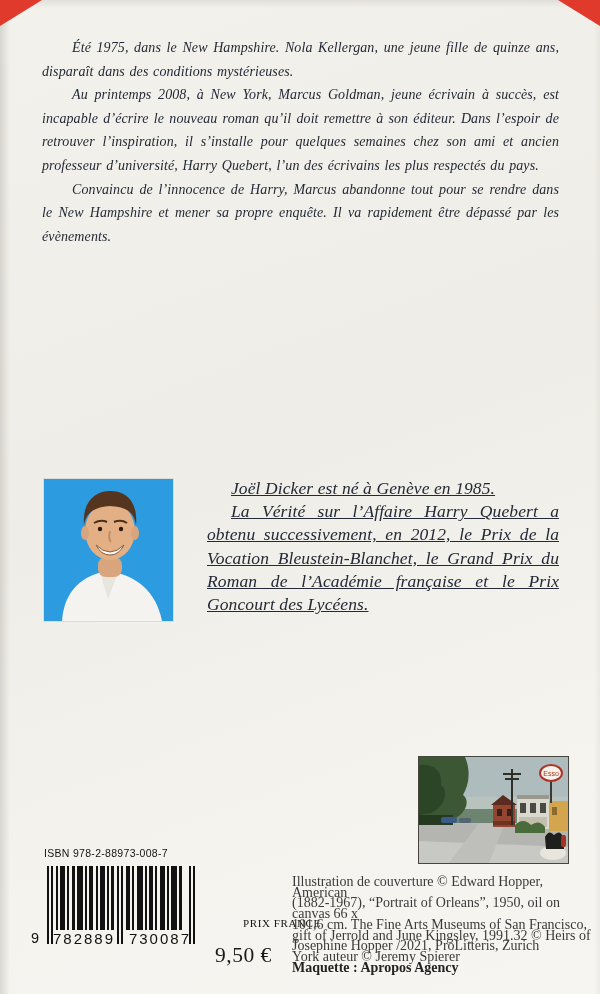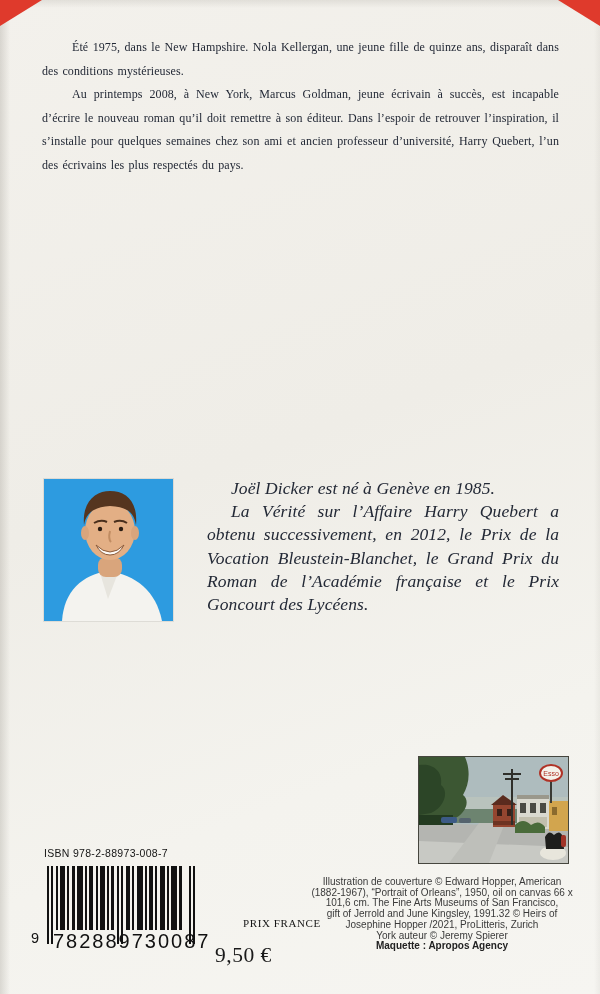--- a/index.html
+++ b/index.html
@@ -16,86 +16,86 @@
     color:#232936;
   }
   
   .corner{position:absolute;width:0;height:0;top:0;}
   .corner.tl{left:0;border-top:26px solid #df3a2c;border-right:42px solid transparent;}
   .corner.tr{right:0;border-top:26px solid #df3a2c;border-left:42px solid transparent;}
 
   
   .synopsis{
     position:absolute;left:42px;top:36px;width:517px;
-    font-size:12px;line-height:23.6px;
-    text-align:justify;word-spacing:1px;letter-spacing:0.1px;
+    font-size:14px;line-height:23.6px;
+    text-align:justify;word-spacing:1px;letter-spacing:0.1px;font-style:italic;
   }
   .synopsis p{margin:0;text-indent:30px;}
 
   
   .bio{
     position:absolute;left:42px;top:477px;width:517px;
     font-size:17.5px;line-height:23.2px;font-style:italic;
     text-align:justify;letter-spacing:0.1px;
   }
-  .bio p{margin:0;text-indent:24px;}
+  .bio p{margin:0;text-indent:24px;text-decoration:underline;}
   .author-photo{
     float:left;width:129px;height:142px;margin:2px 34px 8px 2px;
     background:#2d9be0;box-shadow:0 0 0 1px rgba(0,0,0,0.08);
   }
   .author-photo svg{display:block;width:100%;height:100%;}
 
   
   .isbn{
     position:absolute;left:44px;top:847px;
     font-family:"Liberation Sans", sans-serif;font-size:10.5px;
     letter-spacing:0.3px;color:#141414;
   }
   .barcode{position:absolute;left:47px;top:866px;width:148px;height:88px;}
   .barcode svg{display:block;}
   .barcode-digits{
     position:absolute;left:6px;right:4px;top:64px;
     display:flex;justify-content:space-between;
     font-family:"Liberation Sans", sans-serif;
-    font-size:20px;letter-spacing:2px;color:#111;
+    font-size:15px;letter-spacing:2px;color:#111;
   }
   .barcode-first{position:absolute;left:-16px;top:64px;
     font-family:"Liberation Sans", sans-serif;font-size:14.5px;color:#111;}
   .price{position:absolute;left:215px;top:917px;}
   .price-label{font-family:Liberation Serif, serif;font-size:11px;
     letter-spacing:0.6px;color:#161616;margin-left:28px;}
   .price-value{font-size:21.5px;color:#1a1a1a;margin-top:14px;letter-spacing:0.5px;}
 
   
   .painting{
     position:absolute;left:418px;top:756px;width:149px;height:106px;
     border:1px solid #46463e;background:#b7c3c3;
   }
   .painting svg{display:block;width:100%;height:100%;}
 
   
   .credits{
     position:absolute;left:292px;top:877px;width:300px;
-    text-align:center;
-    font-family:Liberation Sans, sans-serif;
-    font-size:10px;line-height:10.7px;color:#3a3a3a;
+    font-family:Liberation Serif, serif;
+    font-size:14px;line-height:10.7px;color:#3a3a3a;
   }
   .credits .bold{font-weight:bold;color:#222;}
 </style>
 </head>
 <body>
 
 <div class="cover">
 
   <div class="corner tl"></div>
   <div class="corner tr"></div>
 
   <div class="synopsis">
     <p>Été 1975, dans le New Hampshire. Nola Kellergan, une jeune fille de quinze ans, disparaît dans des conditions mystérieuses.</p>
     <p>Au printemps 2008, à New York, Marcus Goldman, jeune écrivain à succès, est incapable d’écrire le nouveau roman qu’il doit remettre à son éditeur. Dans l’espoir de retrouver l’inspiration, il s’installe pour quelques semaines chez son ami et ancien professeur d’université, Harry Quebert, l’un des écrivains les plus respectés du pays.</p>
+    <p>Convaincu de l’innocence de Harry, Marcus abandonne tout pour se rendre dans le New Hampshire et mener sa propre enquête. Il va rapidement être dépassé par les évènements.</p>
   </div>
 
   <div class="bio">
     <div class="author-photo">
       <svg viewBox="0 0 129 142" preserveAspectRatio="none">
         <rect x="0" y="0" width="129" height="142" fill="#2d9be0"></rect>
 
         <path d="M18,142 C20,112 38,96 64,92 C92,96 112,112 118,142 Z" fill="#f4f3ef"></path>
         <path d="M56,94 L64,120 L74,94 Z" fill="#e7e5de"></path>
 

